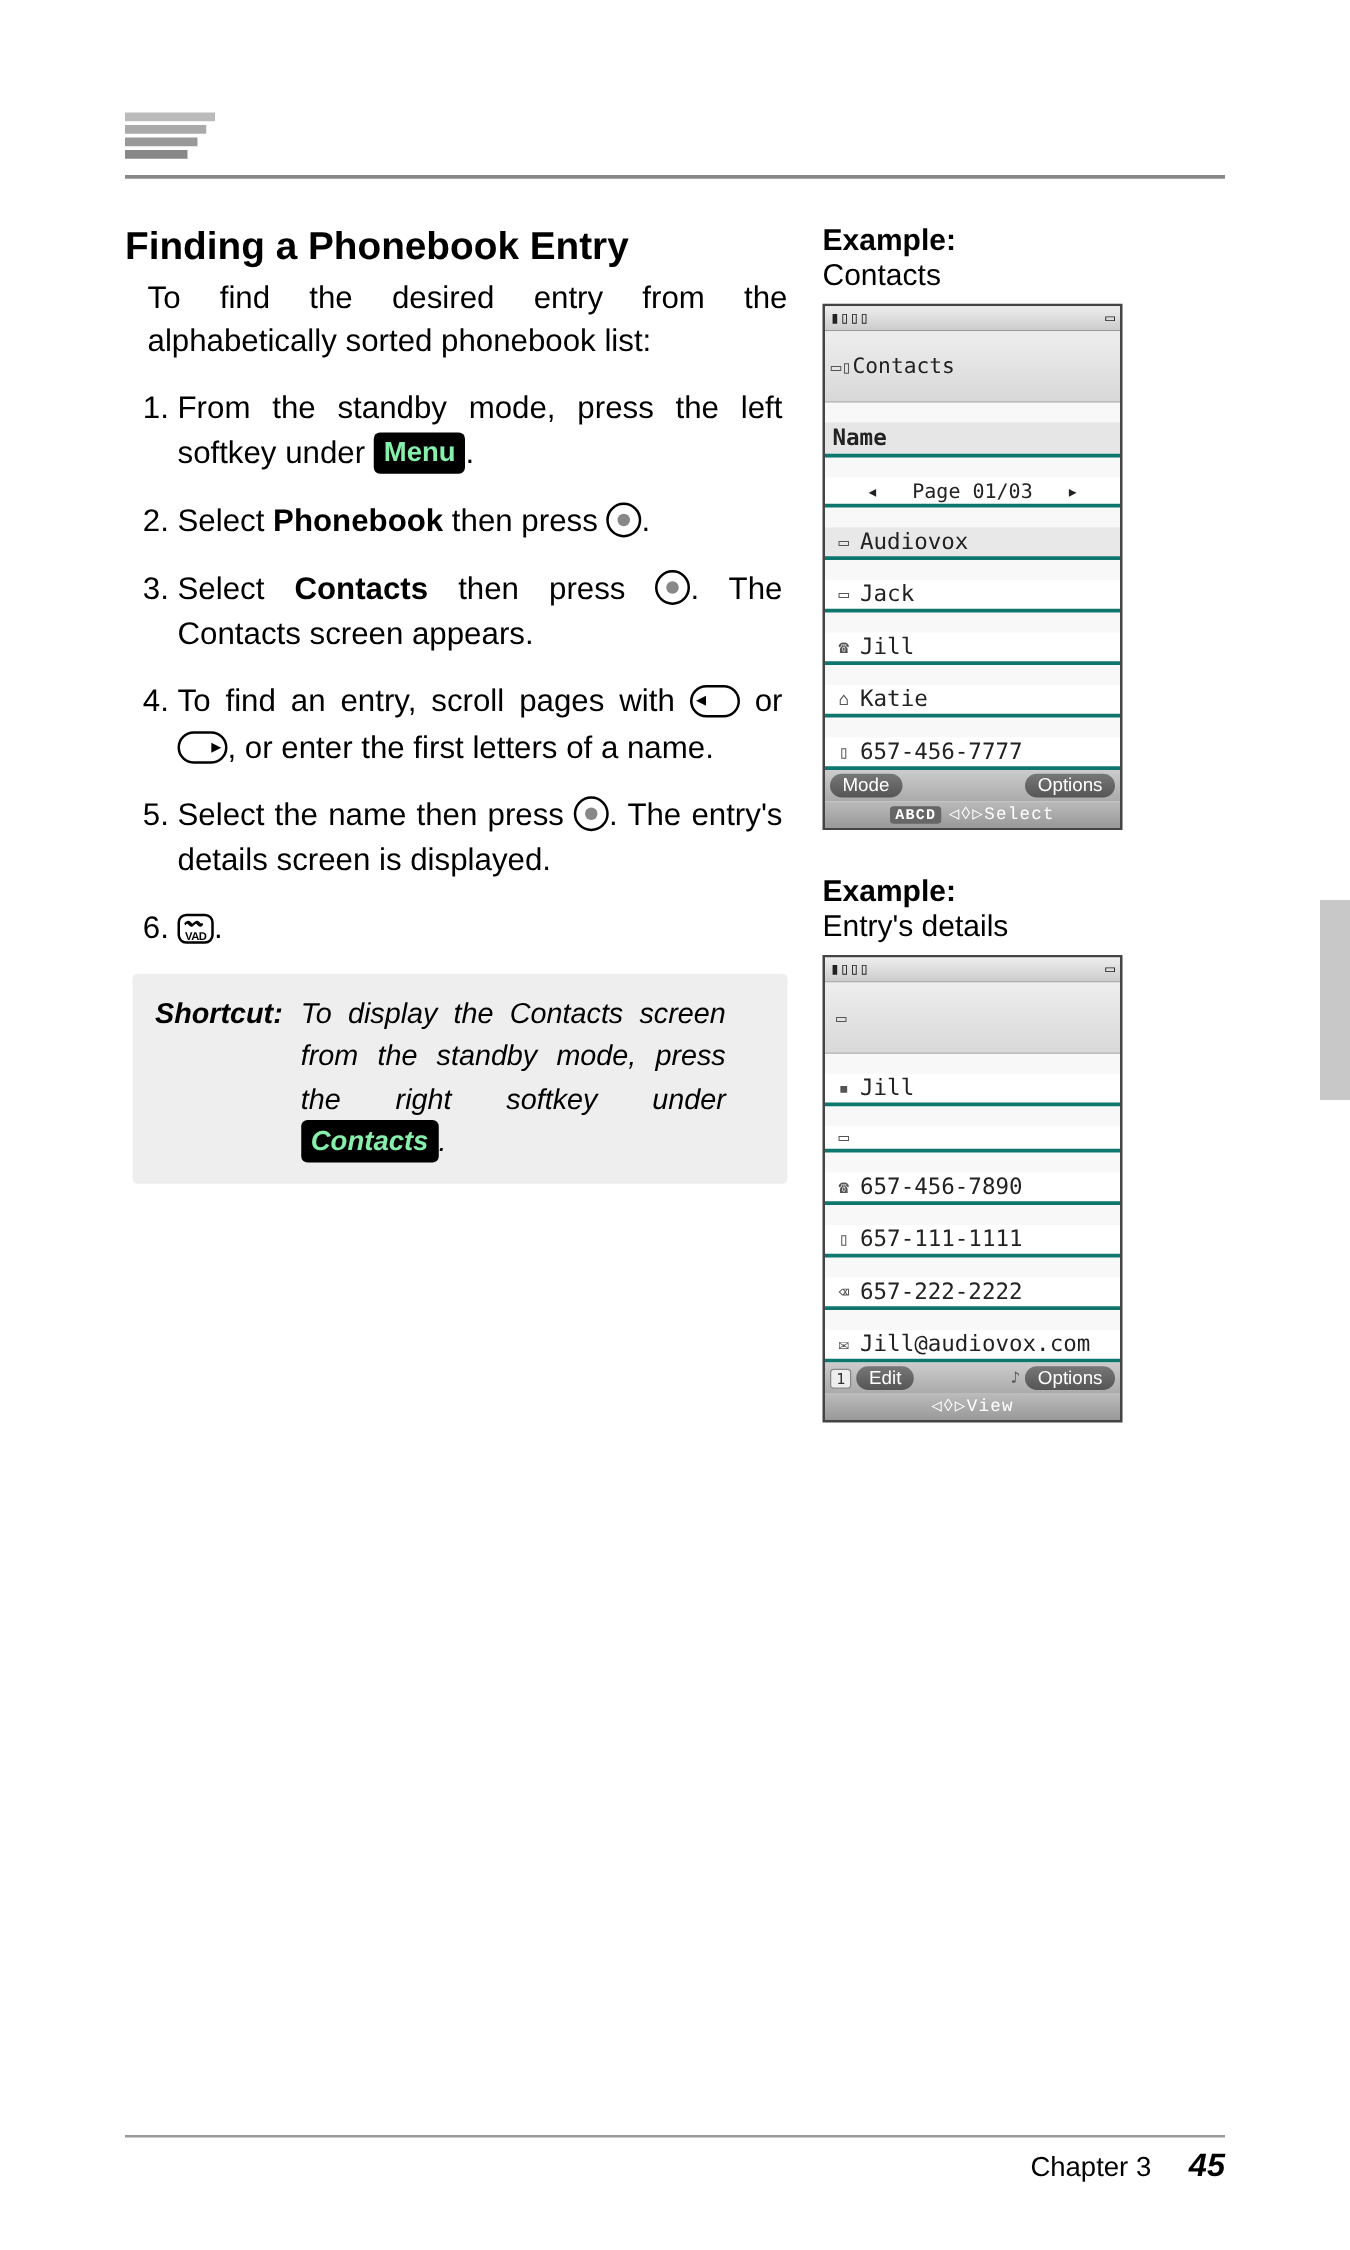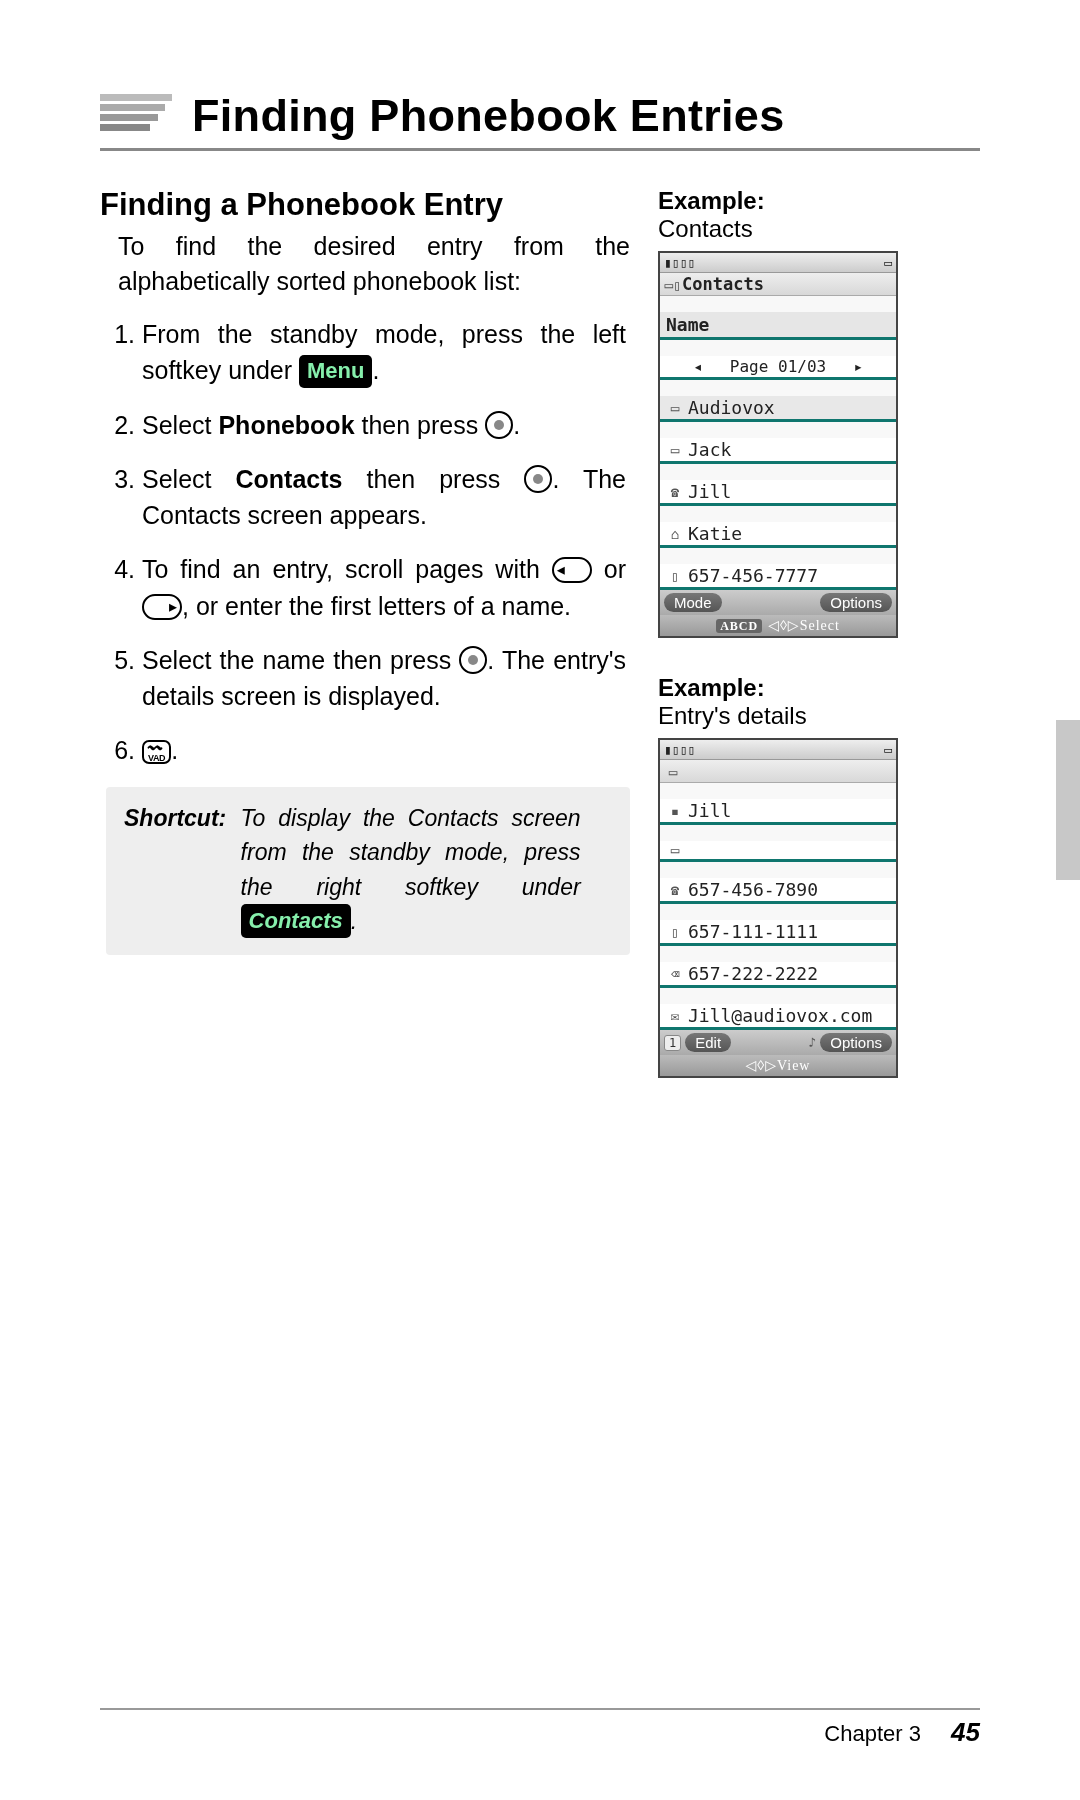--- a/index.html
+++ b/index.html
@@ -72,49 +72,48 @@
   .shortcut-box .lbl { font-style:italic; font-weight:bold; }
   .shortcut-box .body { font-style:italic; display:inline-block; width:340px; vertical-align:top; text-align:justify; margin-left:8px;}
   .example-lbl { font-weight:bold; font-size:24px; margin-top:0;}
   .example-cap { font-size:24px; margin-bottom:8px;}
   
   .phone {
     border:2px solid #444; width:240px; font-family: "Lucida Console", monospace;
     background:#f8f8f8; font-size:17px; color:#222; margin-bottom:36px;
   }
   .phone .statusbar { height:20px; background:linear-gradient(#eee,#ccc); border-bottom:1px solid #999; display:flex; justify-content:space-between; padding:0 4px; font-size:13px; align-items:center;}
-  .phone .titlebar { background:linear-gradient(#eee,#d8d8d8); padding:1px 4px; font-weight:bold; font-family: "Lucida Console", monospace; border-bottom:1px solid #aaa;}
+  .phone .titlebar { background:linear-gradient(#eee,#d8d8d8); padding:18px 4px; font-weight:normal; font-family: "Lucida Console", monospace; border-bottom:1px solid #aaa;}
   .phone .row { padding:1px 6px; border-bottom:3px solid #0f766e; background:#fff; font-size:18px; display:flex; align-items:center; gap:4px;margin-top:16px;}
   .phone .row.sel { background:#e8e8e8;}
   .phone .row.namehdr { background:#e6e6e6; font-weight:bold; padding:2px 6px;}
   .phone .row.page { background:#fff; text-align:center; justify-content:center; font-size:16px;}
   .phone .softbar { display:flex; justify-content:space-between; padding:3px 4px; background:linear-gradient(#ccc,#aaa);}
   .phone .softbtn { background:linear-gradient(#777,#555); color:#fff; border-radius:10px; padding:1px 10px; font-size:15px; font-family:Arial;}
-  .phone .navbar { background:linear-gradient(#bbb,#999); color:#fff; text-align:center; font-size:14px; padding:2px 10px; font-family:Liberation Serif, serif; letter-spacing:1px;}
+  .phone .navbar { background:linear-gradient(#bbb,#999); color:#fff; text-align:center; font-size:14px; padding:2px 10px; font-family:Liberation Mono, monospace; letter-spacing:1px;}
   .phone .navbar .abc { background:#666; border-radius:3px; padding:0 4px; margin-right:6px; font-weight:bold; font-size:12px;}
   .micon { font-size:14px; color:#555; width:18px; display:inline-block; text-align:center;}
   
   .footer-line { position:absolute; left:100px; right:100px; bottom:90px; height:2px; background:#999;}
   .footer { position:absolute; right:100px; bottom:52px; font-size:22px;}
   .footer .pg { font-weight:bold; font-style:italic; font-size:26px; margin-left:24px;}
   .side-tab { position:absolute; right:0; top:720px; width:24px; height:160px; background:#c8c8c8;}
   b { font-weight:bold; }
 </style>
 </head>
 <body>
 
 <div class="page">
   <div class="hdr-block">
     <span class="stripe-icon">
       <div class="s1"></div>
         <div class="s2"></div>
         <div class="s3"></div>
         <div class="s4"></div>
     </span>
-    <h1 class="page-title">Finding Phonebook Entries</h1>
   </div>
   <div class="hr-thick"></div>
 
 
   <div class="two-col">
     <div class="left-col">
       <h2 class="section">Finding a Phonebook Entry</h2>
       <p class="lead">To find the desired entry from the alphabetically sorted phonebook list:</p>
 
       <ol class="steps">

